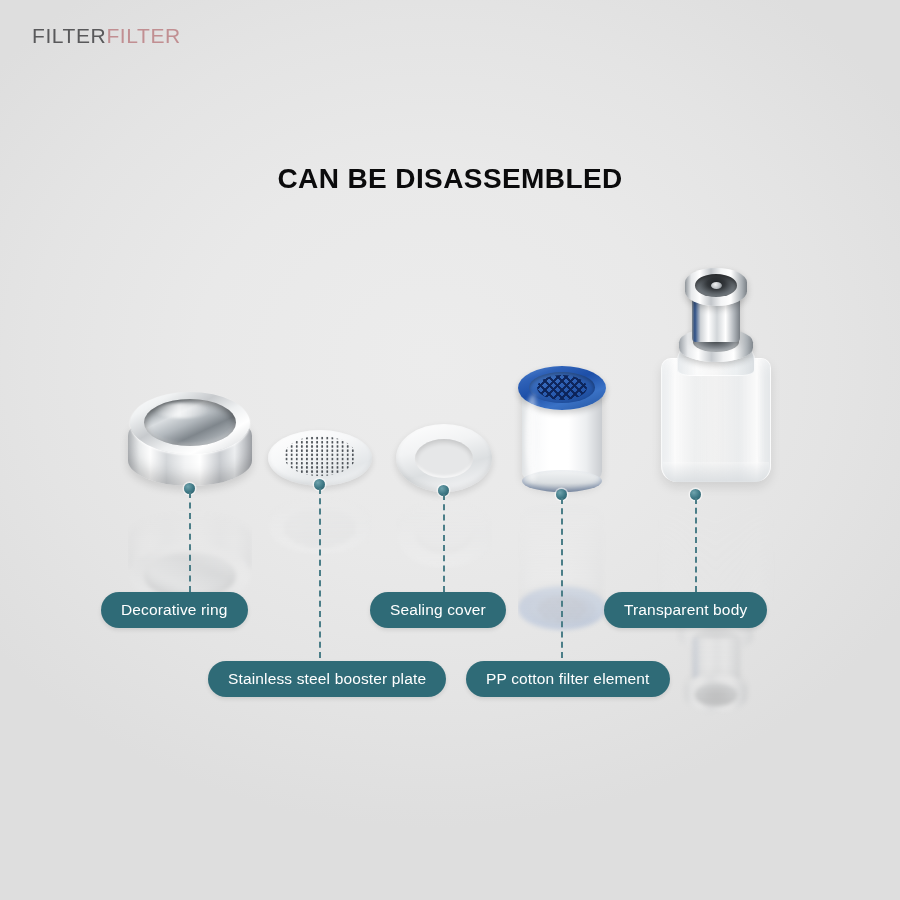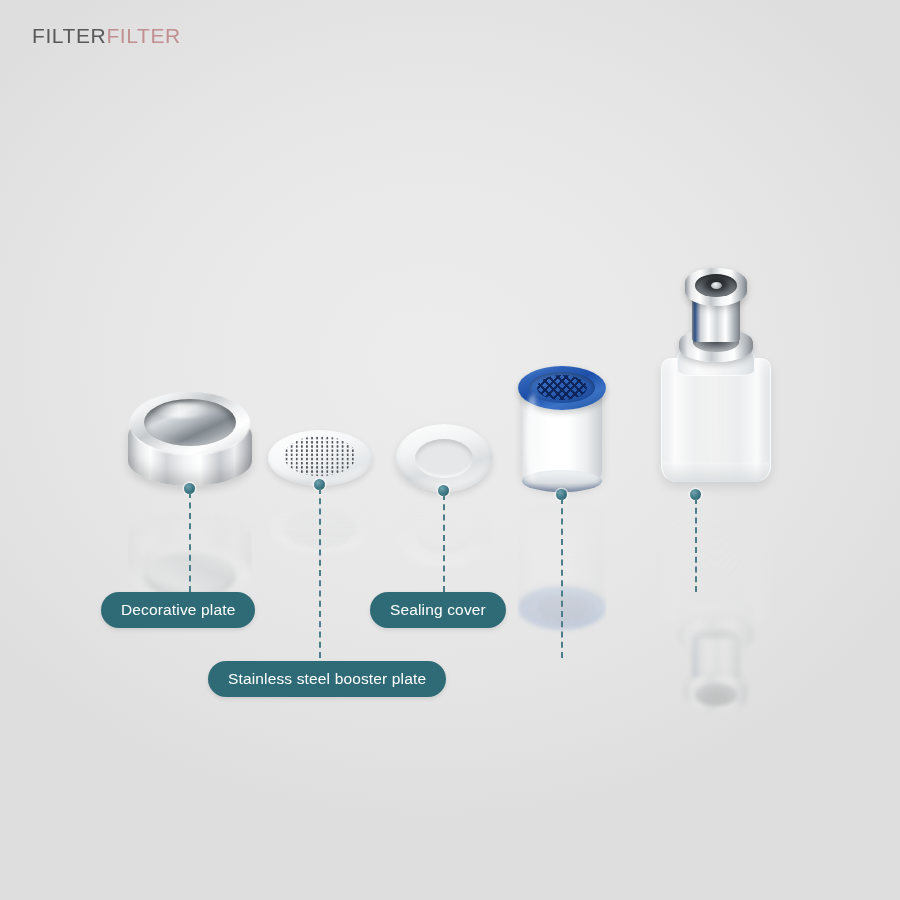--- a/index.html
+++ b/index.html
@@ -247,20 +247,21 @@
 </style>
 </head>
 <body>
 
 <div id="stage">
 
   <div id="logo">
     <span class="a">FILTER</span><span class="b">FILTER</span>
   </div>
 
+  <div id="h1" class="heading">CAN BE DISASSEMBLED</div>
 
   <div class="part cover-wrap" style="left:128px; top:392px;">
     <div class="cover-body"></div>
     <div class="cover-top"></div>
     <div class="cover-hole"></div>
     <div class="cover-glint"></div>
   </div>
   <div class="reflection cover-wrap" style="left:128px; top:500px;">
     <div class="cover-body"></div>
     <div class="cover-top"></div>
@@ -327,21 +328,23 @@
   <div class="dot" style="left:438px; top:485px;"></div>
   <div class="dot" style="left:556px; top:489px;"></div>
   <div class="dot" style="left:690px; top:489px;"></div>
 
   <div class="leader" style="left:189px; top:492px; height:100px;"></div>
   <div class="leader" style="left:319px; top:488px; height:170px;"></div>
   <div class="leader" style="left:443px; top:494px; height:98px;"></div>
   <div class="leader" style="left:561px; top:498px; height:160px;"></div>
   <div class="leader" style="left:695px; top:498px; height:94px;"></div>
 
-  <div class="pill" style="left:101px; top:592px;">Decorative plate</div>
+  <div class="pill" style="left:101px; top:592px;">Decorative ring</div>
 
   <div class="pill" style="left:208px; top:661px;">Stainless steel booster plate</div>
 
   <div class="pill" style="left:370px; top:592px;">Sealing cover</div>
 
-
+  <div class="pill" style="left:466px; top:661px;">PP cotton filter element</div>
+
+  <div class="pill" style="left:604px; top:592px;">Transparent body</div>
 
 </div>
 
 </body></html>

